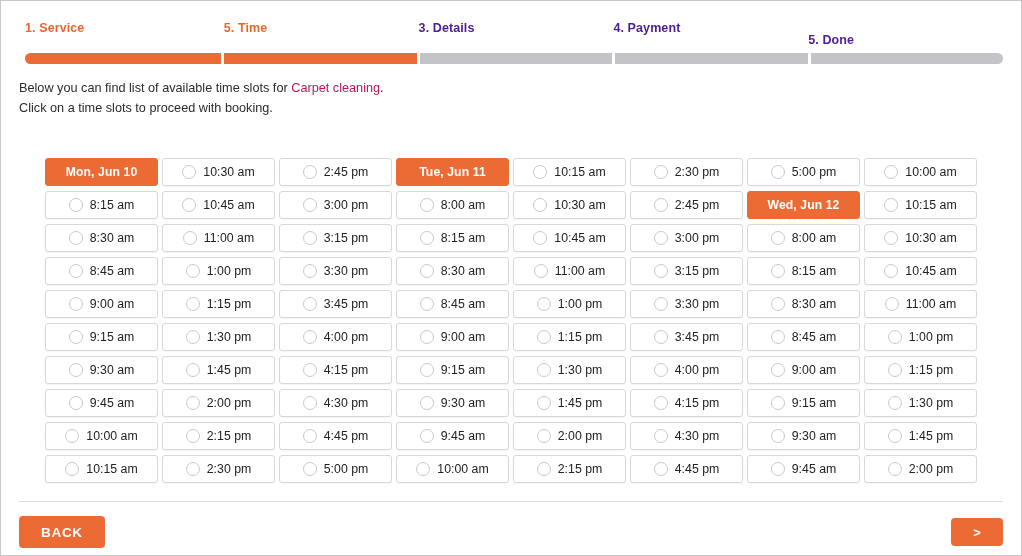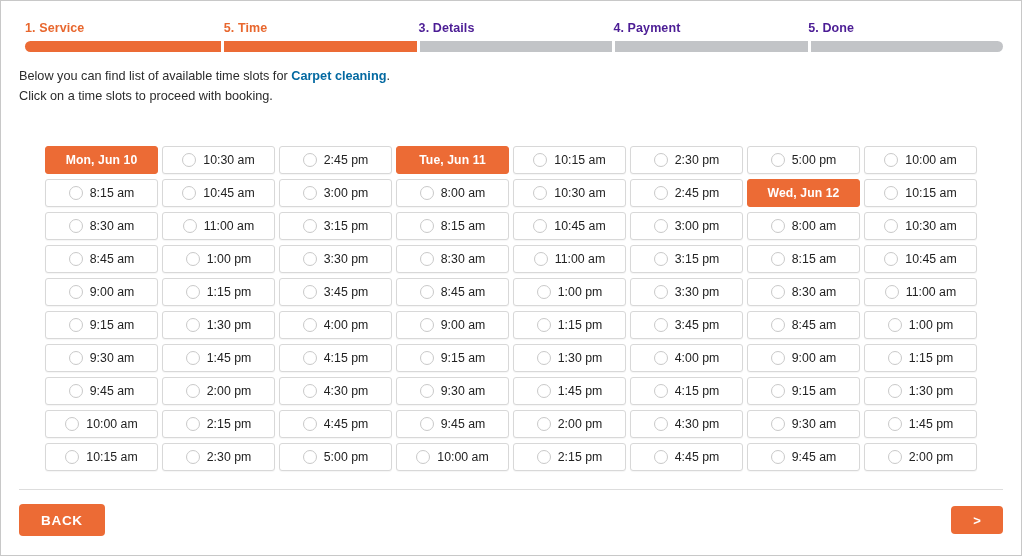--- a/index.html
+++ b/index.html
@@ -56,21 +56,21 @@
     border-top-right-radius: 6px;
     border-bottom-right-radius: 6px;
   }
   
   .intro {
     padding: 14px 18px 0 18px;
     font-size: 12.7px;
     line-height: 20px;
     color: #2b2b2b;
   }
-  .intro b { font-weight: bold; color: #0369a1; }
+  .intro b { font-weight: normal; color: #be185d; }
   .intro .line2 { display: block; }
   
   .grid-wrap {
     padding: 15px 0 0 0;
     display: flex;
     justify-content: center;
   }
   .grid {
     display: grid;
     grid-template-columns: repeat(8, 113px);
@@ -162,21 +162,21 @@
 <body>
 
 <div class="screen">
 
   <div class="stepper">
     <div class="step-labels" id="step-labels">
         <div class="step-label active" style="width: 200px;">1. Service</div>
         <div class="step-label active" style="width: 196px;">5. Time</div>
         <div class="step-label" style="width: 196px;">3. Details</div>
         <div class="step-label" style="width: 196px;">4. Payment</div>
-        <div class="step-label" style="width: 196px;">5. Done</div>
+        <div class="step-label" style="width: 196px; margin-top: 12px;">5. Done</div>
       </div>
     <div class="step-bars" id="step-bars">
         <div class="step-bar filled first" style="width: 200px;"></div>
         <div class="step-bar filled" style="width: 196px;"></div>
         <div class="step-bar" style="width: 196px;"></div>
         <div class="step-bar" style="width: 196px;"></div>
         <div class="step-bar last" style="width: 196px;"></div>
       </div>
   </div>
 

